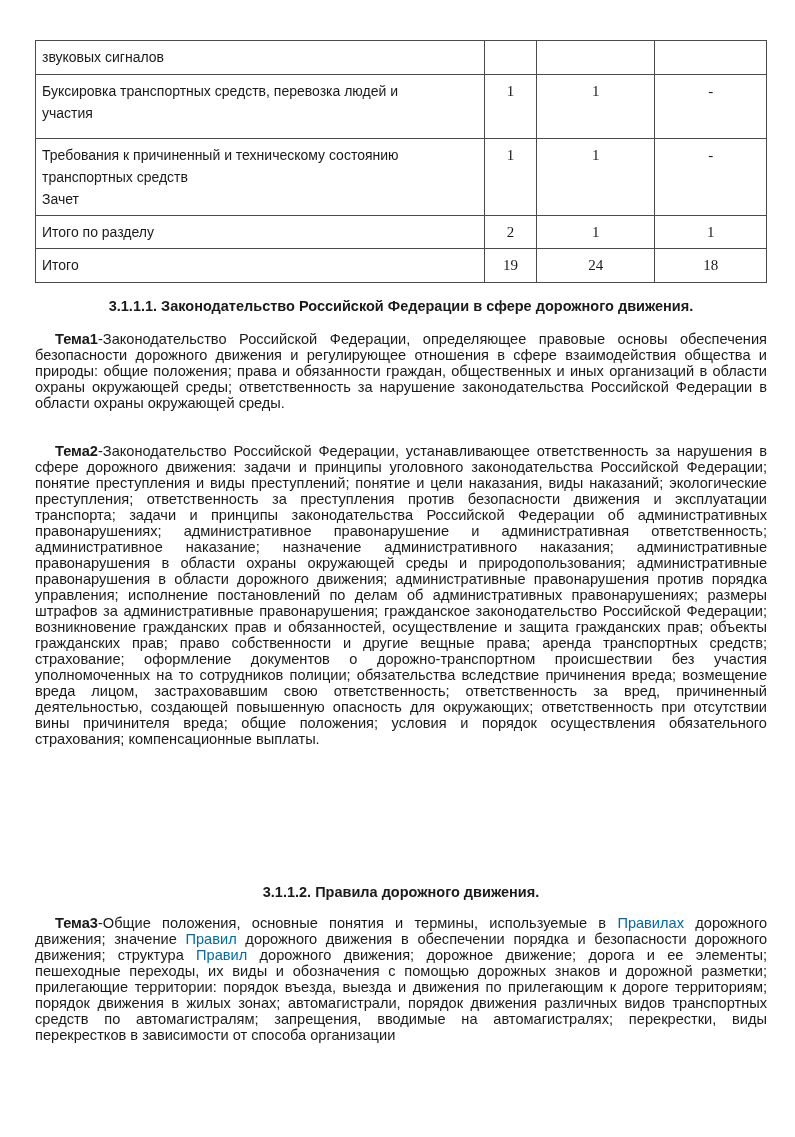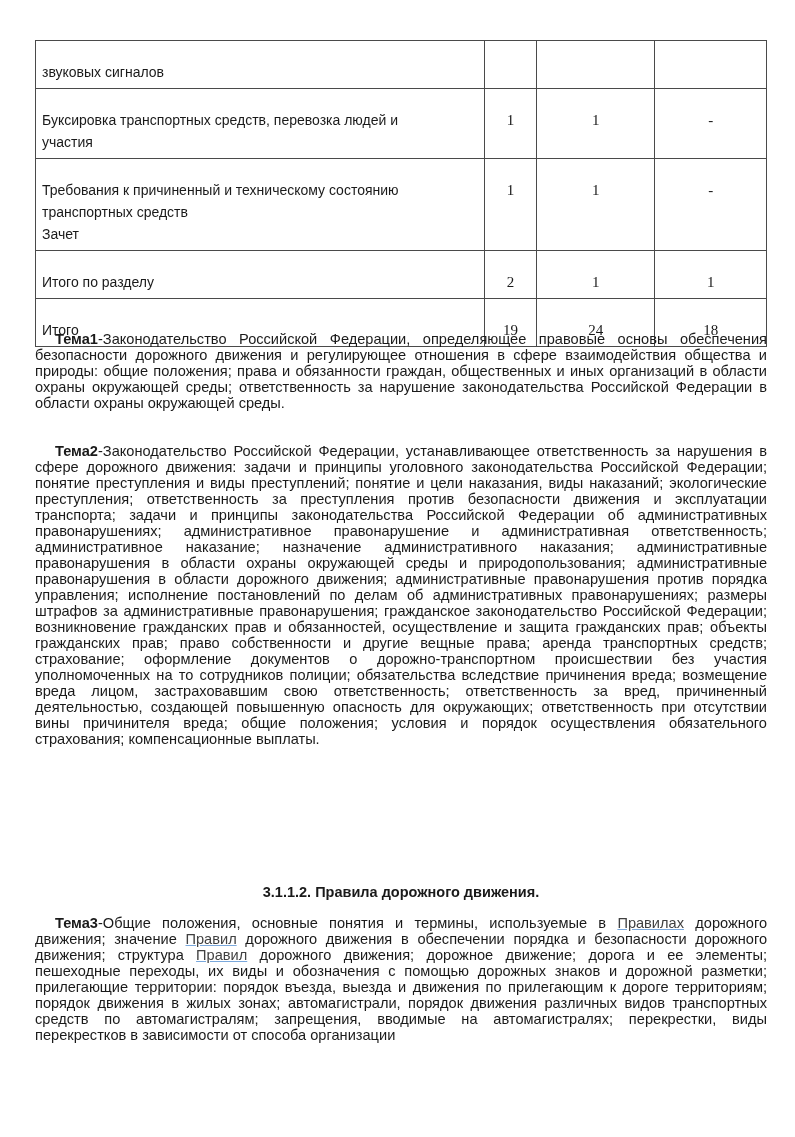--- a/index.html
+++ b/index.html
@@ -11,21 +11,21 @@
   .page { position: absolute; left: 0; top: 0; width: 795px; height: 1137px; }
 
   table.plan {
     position: absolute; left: 35px; top: 40px;
     width: 732px; border-collapse: collapse;
     font-size: 14px; line-height: 22px;
   }
   table.plan td {
     border: 1.5px solid #4a4a4a;
     vertical-align: top;
-    padding: 20px 6px 5px 6px;
+    padding: 5px 6px 5px 6px;
   }
   table.plan td.name { width: 438px; }
   table.plan td.num {
     text-align: center;
     font-family: "Liberation Serif", "DejaVu Serif", serif;
     font-size: 15px;
   }
   table.plan td.c1 { width: 39px; }
   table.plan td.c2 { width: 106px; }
   table.plan td.c3 { width: 99px; }
@@ -34,21 +34,21 @@
   .heading {
     position: absolute; left: 35px; width: 732px;
     text-align: center; font-weight: bold; font-size: 14.5px;
   }
   .para {
     position: absolute; left: 35px; width: 732px;
     font-size: 14.6px; line-height: 16px;
     text-align: justify; text-indent: 20px;
   }
   .para b { font-weight: bold; }
-  .link { color: #404040; text-decoration: underline; text-decoration-color: #7aa8dc; }
+  .link { color: #0369a1; text-decoration-color: #7aa8dc; }
 </style>
 </head>
 <body>
 
 <div class="page">
 
   <table class="plan">
     <tbody>
       <tr style="height:34px">
         <td class="name">
@@ -89,20 +89,21 @@
         <td class="name">
           <span class="line">Итого</span>
         </td>
         <td class="num c1">19</td>
         <td class="num c2">24</td>
         <td class="num c3">18</td>
       </tr>
     </tbody>
   </table>
 
+  <div class="heading" style="top:298px">3.1.1.1. Законодательство Российской Федерации в сфере дорожного движения.</div>
 
   <div class="para" style="top:331px">
     <b>Тема1</b><span>-Законодательство Российской Федерации, определяющее правовые основы обеспечения безопасности дорожного движения и регулирующее отношения в сфере взаимодействия общества и природы: общие положения; права и обязанности граждан, общественных и иных организаций в области охраны окружающей среды; ответственность за нарушение законодательства Российской Федерации в области охраны окружающей среды.</span>
   </div>
 
   <div class="para" style="top:443px">
     <b>Тема2</b><span>-Законодательство Российской Федерации, устанавливающее ответственность за нарушения в сфере дорожного движения: задачи и принципы уголовного законодательства Российской Федерации; понятие преступления и виды преступлений; понятие и цели наказания, виды наказаний; экологические преступления; ответственность за преступления против безопасности движения и эксплуатации транспорта; задачи и принципы законодательства Российской Федерации об административных правонарушениях; административное правонарушение и административная ответственность; административное наказание; назначение административного наказания; административные правонарушения в области охраны окружающей среды и природопользования; административные правонарушения в области дорожного движения; административные правонарушения против порядка управления; исполнение постановлений по делам об административных правонарушениях; размеры штрафов за административные правонарушения; гражданское законодательство Российской Федерации; возникновение гражданских прав и обязанностей, осуществление и защита гражданских прав; объекты гражданских прав; право собственности и другие вещные права; аренда транспортных средств; страхование; оформление документов о дорожно-транспортном происшествии без участия уполномоченных на то сотрудников полиции; обязательства вследствие причинения вреда; возмещение вреда лицом, застраховавшим свою ответственность; ответственность за вред, причиненный деятельностью, создающей повышенную опасность для окружающих; ответственность при отсутствии вины причинителя вреда; общие положения; условия и порядок осуществления обязательного страхования; компенсационные выплаты.</span>
   </div>
 
   <div class="heading" style="top:884px">3.1.1.2. Правила дорожного движения.</div>

